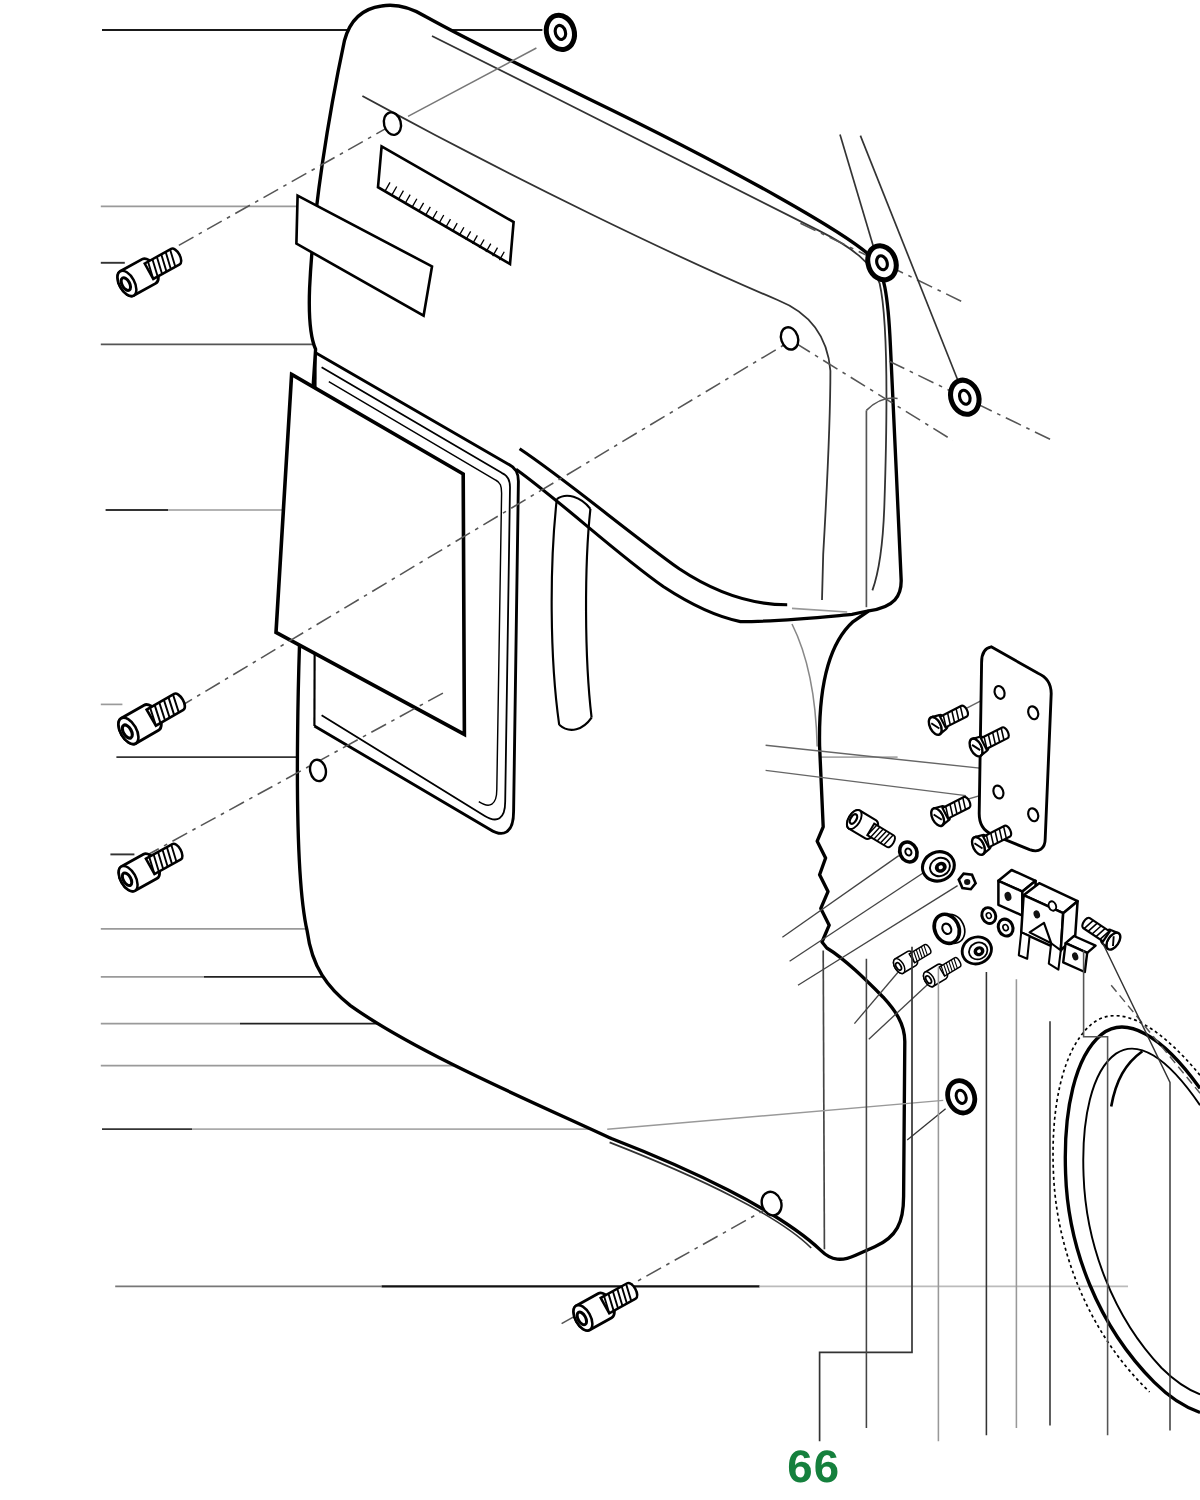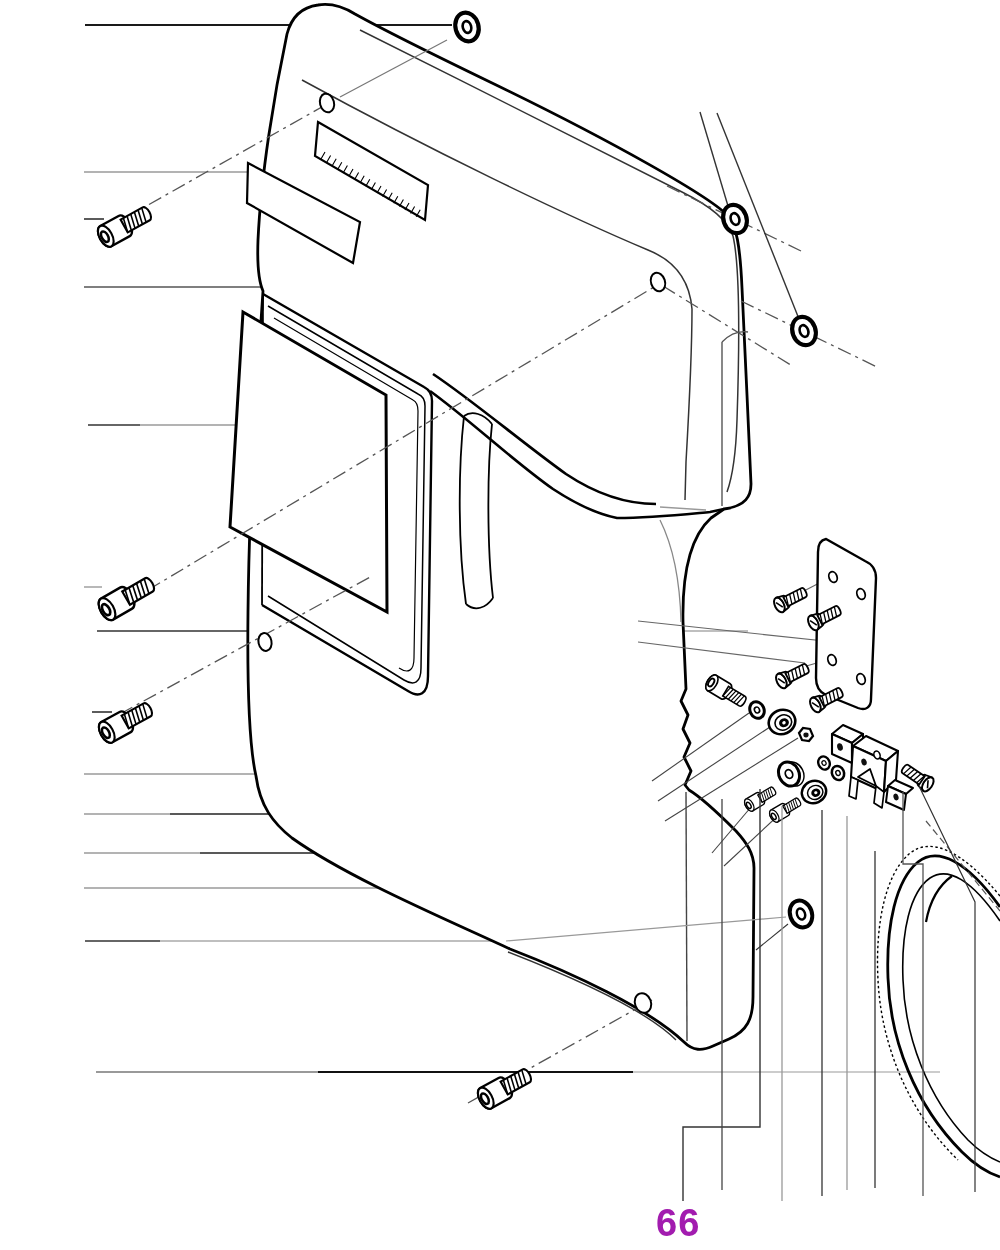--- a/index.html
+++ b/index.html
@@ -1,21 +1,21 @@
 <!DOCTYPE html>
 <html><head>
 <meta charset="utf-8">
 <style>
   html,body{margin:0;padding:0;background:#fff;}
   .stage{position:relative;width:1000px;height:1250px;background:#fff;overflow:hidden;
          font-family:"Liberation Sans",sans-serif;}
   .stage svg{position:absolute;left:0;top:0;}
   .page-callout{position:absolute;left:656px;top:1204px;width:80px;
     font-family:"Liberation Sans",sans-serif;font-weight:bold;font-size:38px;
-    letter-spacing:1px;color:#a21caf;line-height:1;}
+    letter-spacing:1px;color:#15803d;line-height:1;}
 </style>
 </head>
 <body>
 
 <div class="stage">
 <svg width="1000" height="1250" viewBox="0 0 1000 1250">
 
   <g fill="none">
     <path d="M85,25 L452,25" stroke="#1a1a1a" stroke-width="1.8"></path>
     <path d="M84,172 L258,172" stroke="#9a9a9a" stroke-width="1.5"></path>

